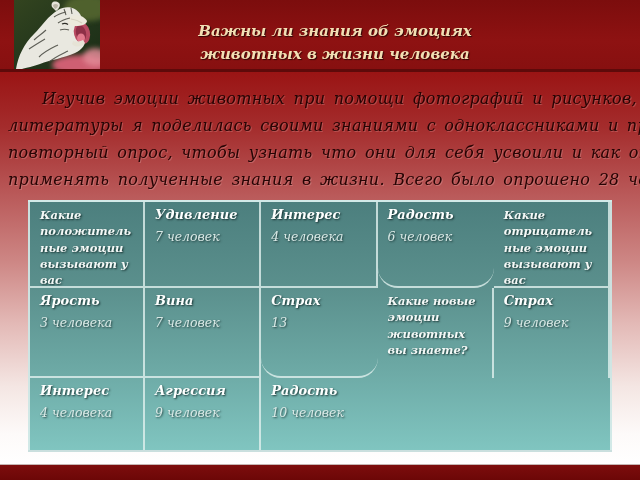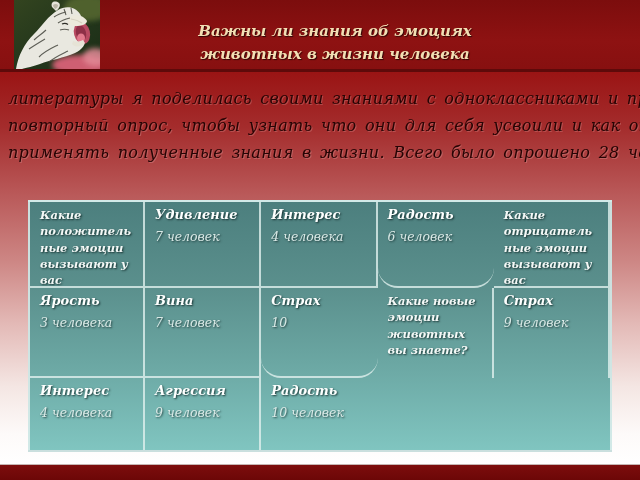--- a/index.html
+++ b/index.html
@@ -123,20 +123,21 @@
       <path d="M 57,8 L 58,14"></path>
       <path d="M 46,30 C 49,29 52,29 55,30"></path>
     </g>
   </svg>
 
   <div class="page-title">Важны ли знания об эмоциях животных в жизни человека</div>
 
   <div class="body-bg"></div>
 
   <div class="intro">
+    <div class="line-indent">Изучив эмоции животных при помощи фотографий и рисунков,</div>
     <div>литературы я поделилась своими знаниями с одноклассниками и провела</div>
     <div>повторный опрос, чтобы узнать что они для себя усвоили и как они смогут</div>
     <div>применять полученные знания в жизни. Всего было опрошено 28 человек.</div>
   </div>
 
   <div class="survey-table">
 
     <div class="cell">
       <div class="q">Какие положительные эмоции вызывают у вас животные?</div>
     </div>
@@ -159,21 +160,21 @@
     <div class="cell">
       <div class="emo">Ярость</div>
       <div class="cnt">3 человека</div>
     </div>
     <div class="cell">
       <div class="emo">Вина</div>
       <div class="cnt">7 человек</div>
     </div>
     <div class="cell last-col">
       <div class="emo">Страх</div>
-      <div class="cnt">10</div>
+      <div class="cnt">13</div>
     </div>
 
     <div class="cell last-row">
       <div class="q">Какие новые эмоции животных вы знаете?</div>
     </div>
     <div class="cell last-row">
       <div class="emo">Страх</div>
       <div class="cnt">9 человек</div>
     </div>
     <div class="cell last-row">

